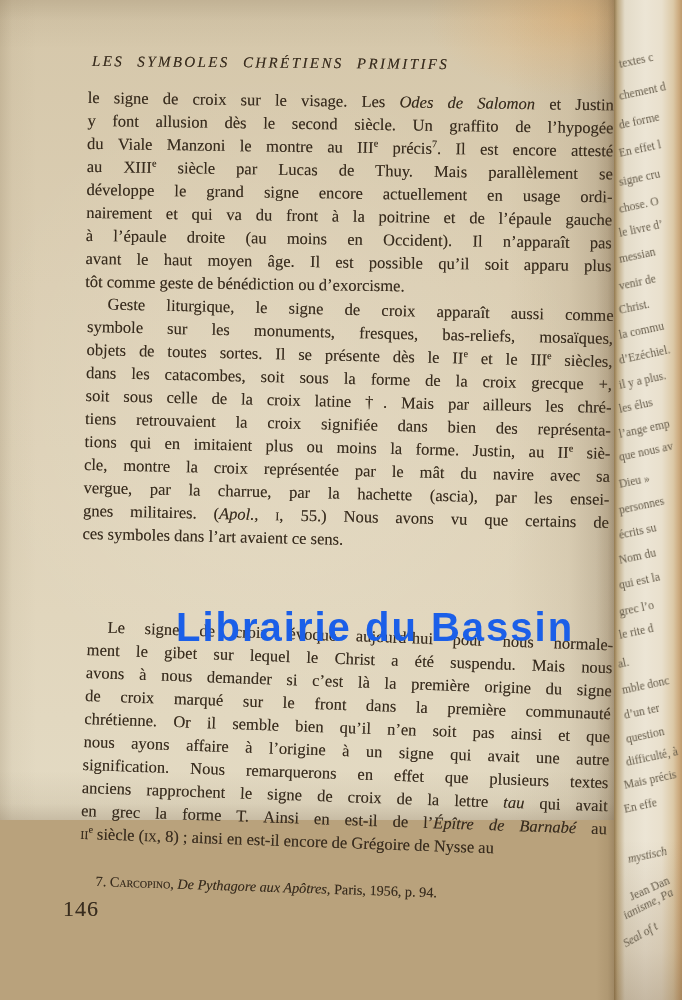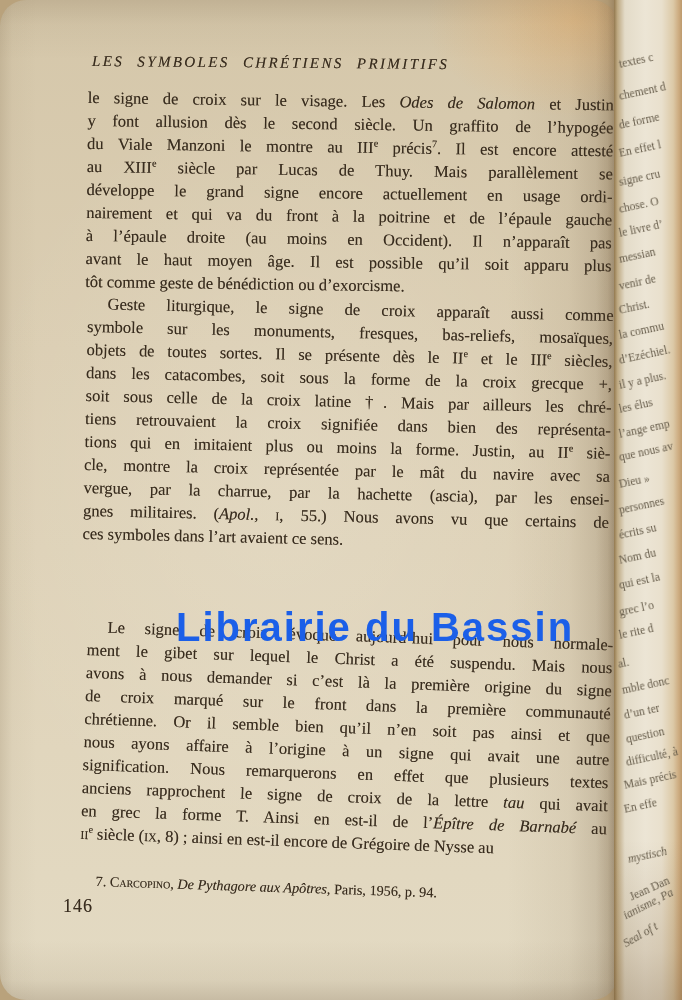--- a/index.html
+++ b/index.html
@@ -9,29 +9,28 @@
     --fragment-ink:#655b49;
   }
   html,body{margin:0;padding:0;}
   body{width:682px;height:1000px;overflow:hidden;background:#b9a27c;}
   .photo{
     position:relative;width:682px;height:1000px;overflow:hidden;
     font-family:"Liberation Serif","DejaVu Serif",serif;
   }
   
   .main-page{
-    position:absolute;left:0;top:0;width:618px;height:1000px;
+    position:absolute;left:0;top:0;width:618px;height:820px;
     background-color:var(--paper);
     background-image:
       radial-gradient(ellipse 32% 13% at 93% 2%, rgba(232,168,92,0.40), rgba(232,168,92,0) 75%),
       radial-gradient(ellipse 70% 55% at 45% 48%, rgba(255,254,248,0.14), rgba(255,254,248,0) 72%),
       linear-gradient(90deg, rgba(104,82,50,0.16) 0%, rgba(104,82,50,0.04) 2%, rgba(0,0,0,0) 6%, rgba(0,0,0,0) 82%, rgba(112,88,56,0.08) 92%, rgba(96,74,46,0.26) 99.5%, rgba(80,60,36,0.38) 100%),
       linear-gradient(180deg, rgba(106,84,52,0.18) 0%, rgba(106,84,52,0.05) 2.5%, rgba(0,0,0,0) 6%, rgba(0,0,0,0) 94%, rgba(104,82,50,0.08) 98%, rgba(88,66,40,0.20) 100%),
       linear-gradient(180deg, #d5c7aa 0%, #dbceb3 35%, #e1d6bd 75%, #e3dac3 100%);
-    border-radius: 26px;
   }
   
   .crease{
     position:absolute;left:596px;top:0;width:26px;height:1000px;
     background:linear-gradient(90deg, rgba(0,0,0,0) 0%, rgba(120,94,58,0.14) 45%, rgba(92,70,42,0.42) 88%, rgba(70,52,30,0.50) 100%);
   }
   
   .strip{
     position:absolute;left:614px;top:0;width:68px;height:1000px;overflow:hidden;
     background-image:
@@ -71,21 +70,21 @@
   
   .footnote{
     position:absolute;left:96px;top:872px;width:480px;
     font-size:14.2px;line-height:19px;color:var(--ink);
     transform:rotate(1.9deg);transform-origin:0 0;
     text-shadow:0 0 0.5px rgba(56,44,30,0.5);
   }
   .footnote .line{text-align:left;text-align-last:left;}
   .pagenum{
     position:absolute;left:63px;top:896px;
-    font-size:18px;color:var(--ink);letter-spacing:1px;
+    font-size:22px;color:var(--ink);letter-spacing:1px;
     text-shadow:0 0 0.5px rgba(56,44,30,0.5);
   }
   
   .watermark{
     position:absolute;left:176px;top:606px;
     font-family:"Liberation Sans","DejaVu Sans",sans-serif;
     font-weight:bold;font-size:40px;line-height:42px;letter-spacing:2px;
     color:var(--watermark-blue);white-space:nowrap;z-index:10;
   }
 </style>

